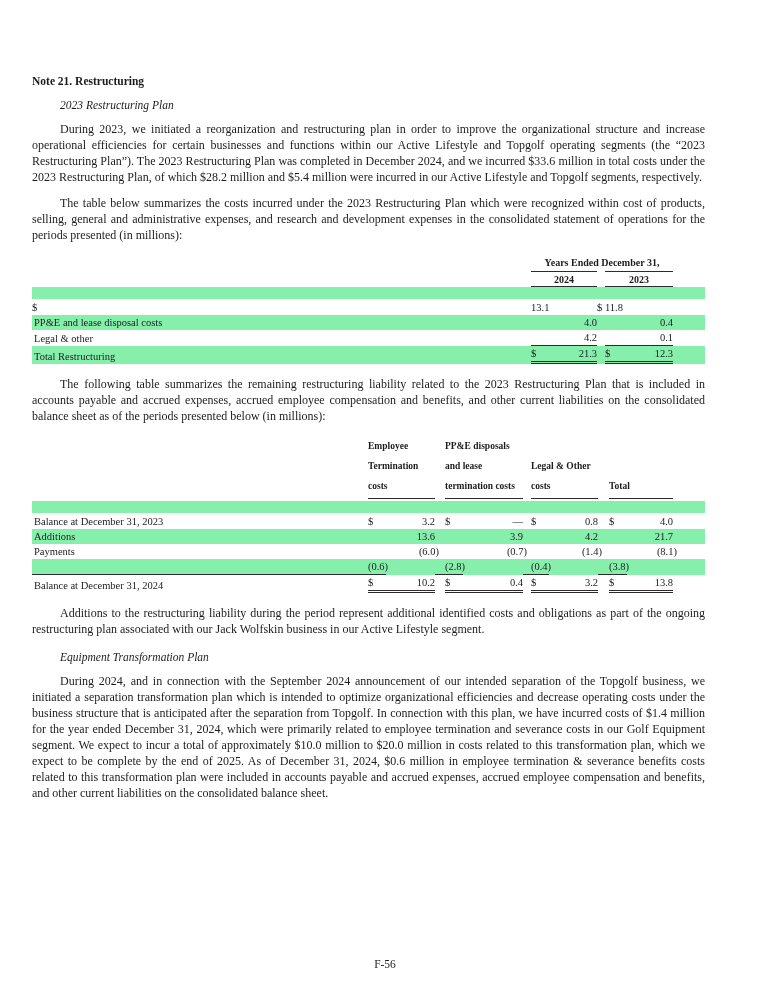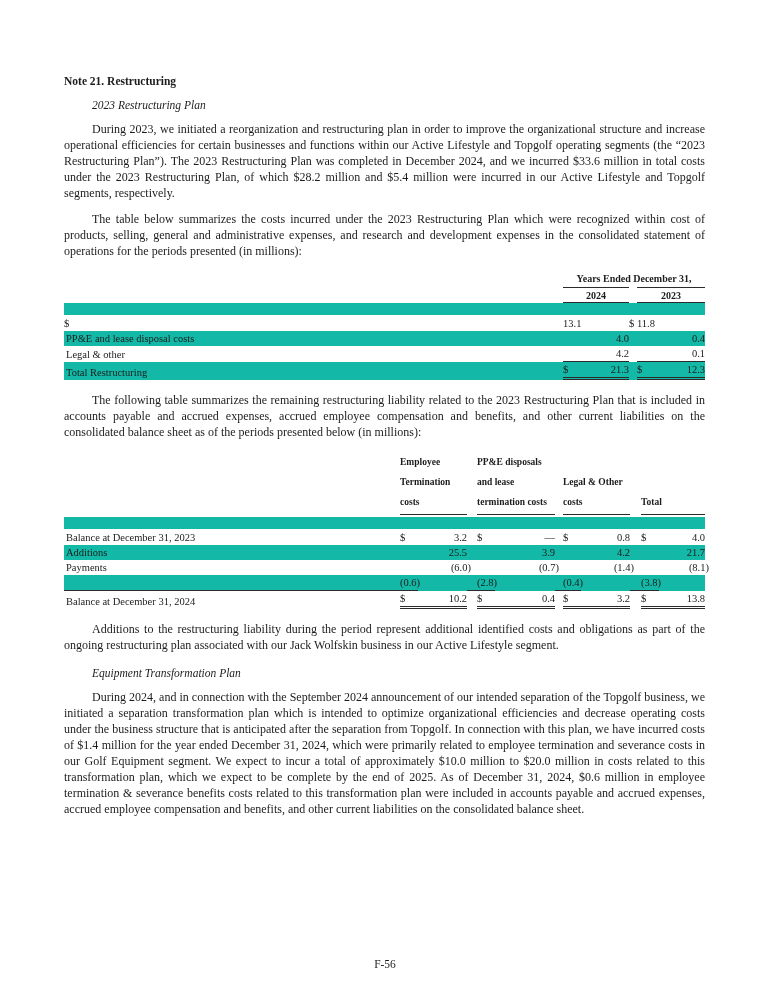--- a/index.html
+++ b/index.html
@@ -1,35 +1,35 @@
 <!DOCTYPE html>
 <html><head>
 <meta charset="utf-8">
 <style>
   html,body{margin:0;padding:0;background:#fff;}
   .page{
     position:relative;
     width:768px;height:1000px;
     box-sizing:border-box;
-    padding:75px 63px 0 64px;
+    padding:75px 63px 0 32px;
     font-family:"Liberation Serif", serif;
     color:#1c1c1c;
     background:#fff;
     overflow:hidden;
   }
   .note-title{font-size:11.5px;font-weight:bold;margin:0 0 12px 0;}
   .sec-head{font-size:11.5px;font-style:italic;margin:0 0 10px 0;padding-left:28px;}
   p.body{
     font-size:12px;line-height:16px;margin:0 0 10px 0;
     text-align:justify;text-indent:28px;
   }
   
   .tblwrap{margin:4px 0 12px 0;}
   .trow{box-sizing:border-box;}
-  .shade{background:#14b8a6;}
+  .shade{background:#86efac;}
   .band{height:12px;margin-bottom:1px;}
   .lbl{font-size:10.5px;padding:2px 0 2px 2px;white-space:nowrap;}
   .dol{font-size:10.5px;padding:2px 0;}
   .val{font-size:10.5px;padding:2px 0;text-align:right;}
   .ru{border-bottom:1px solid #2b2b2b;}
   .rd{border-bottom:3px double #2b2b2b;}
   .useg{border-bottom:1px solid #2b2b2b;height:2px;}
   
   .t1grid{display:grid;grid-template-columns:499px 14px 52px 8px 14px 54px;align-items:end;}
   .spanhdr{grid-column:2/7;text-align:center;font-weight:bold;font-size:10px;padding-bottom:1px;white-space:nowrap;}
@@ -136,21 +136,21 @@
           <div></div>
           <div class="dol">$</div>
           <div class="val">0.8</div>
           <div></div>
           <div class="dol">$</div>
           <div class="val">4.0</div>
         </div>
         <div class="t2grid trow shade">
           <div class="lbl">Additions</div>
           <div class="dol"></div>
-          <div class="val">25.5</div>
+          <div class="val">13.6</div>
           <div></div>
           <div class="dol"></div>
           <div class="val">3.9</div>
           <div></div>
           <div class="dol"></div>
           <div class="val">4.2</div>
           <div></div>
           <div class="dol"></div>
           <div class="val">21.7</div>
         </div>

